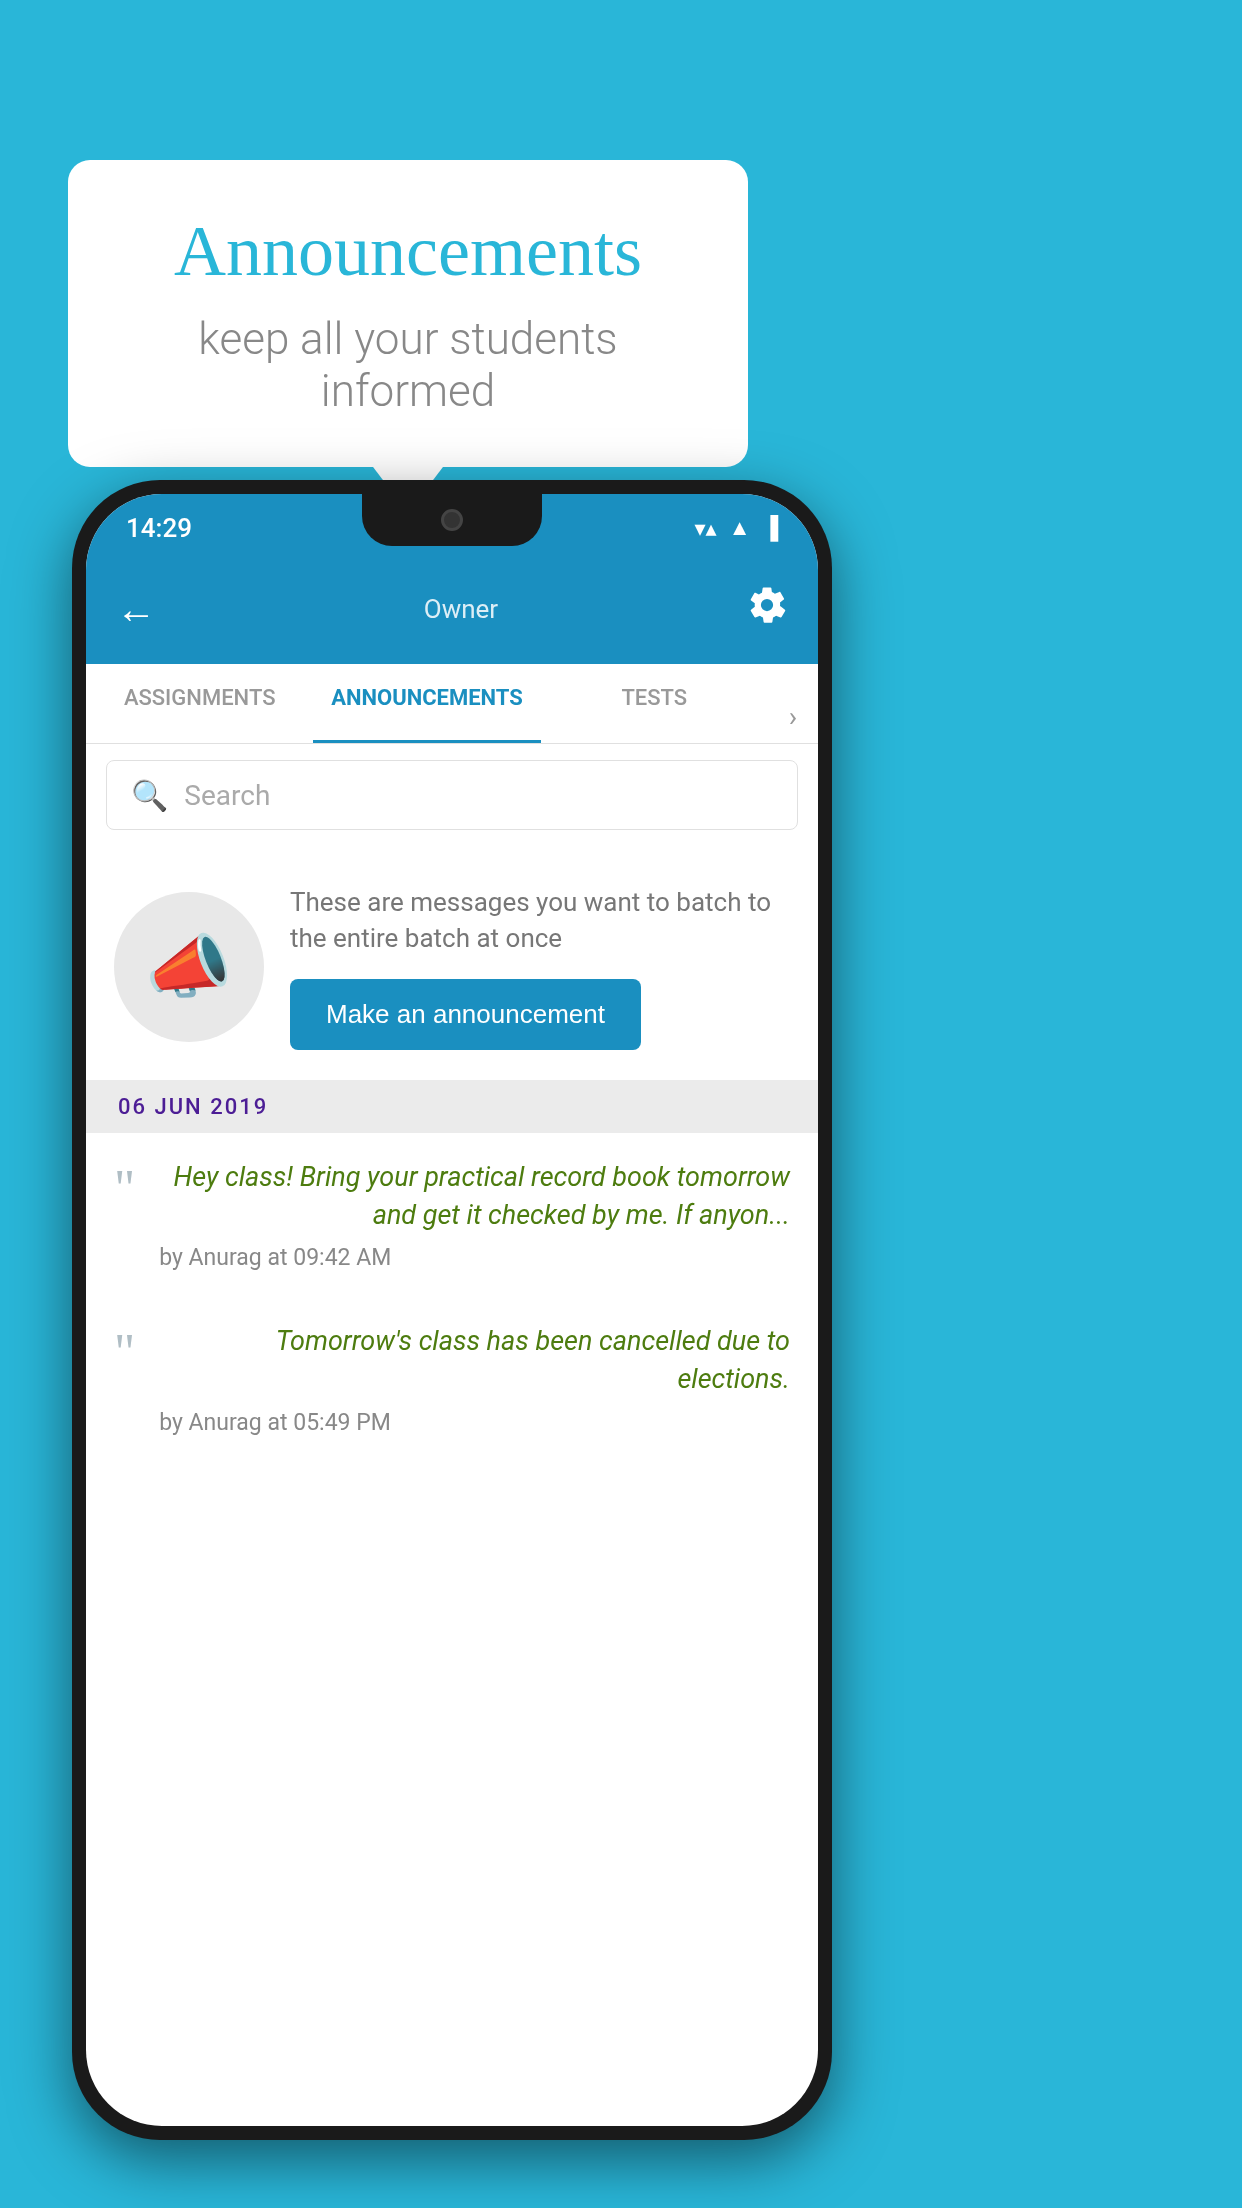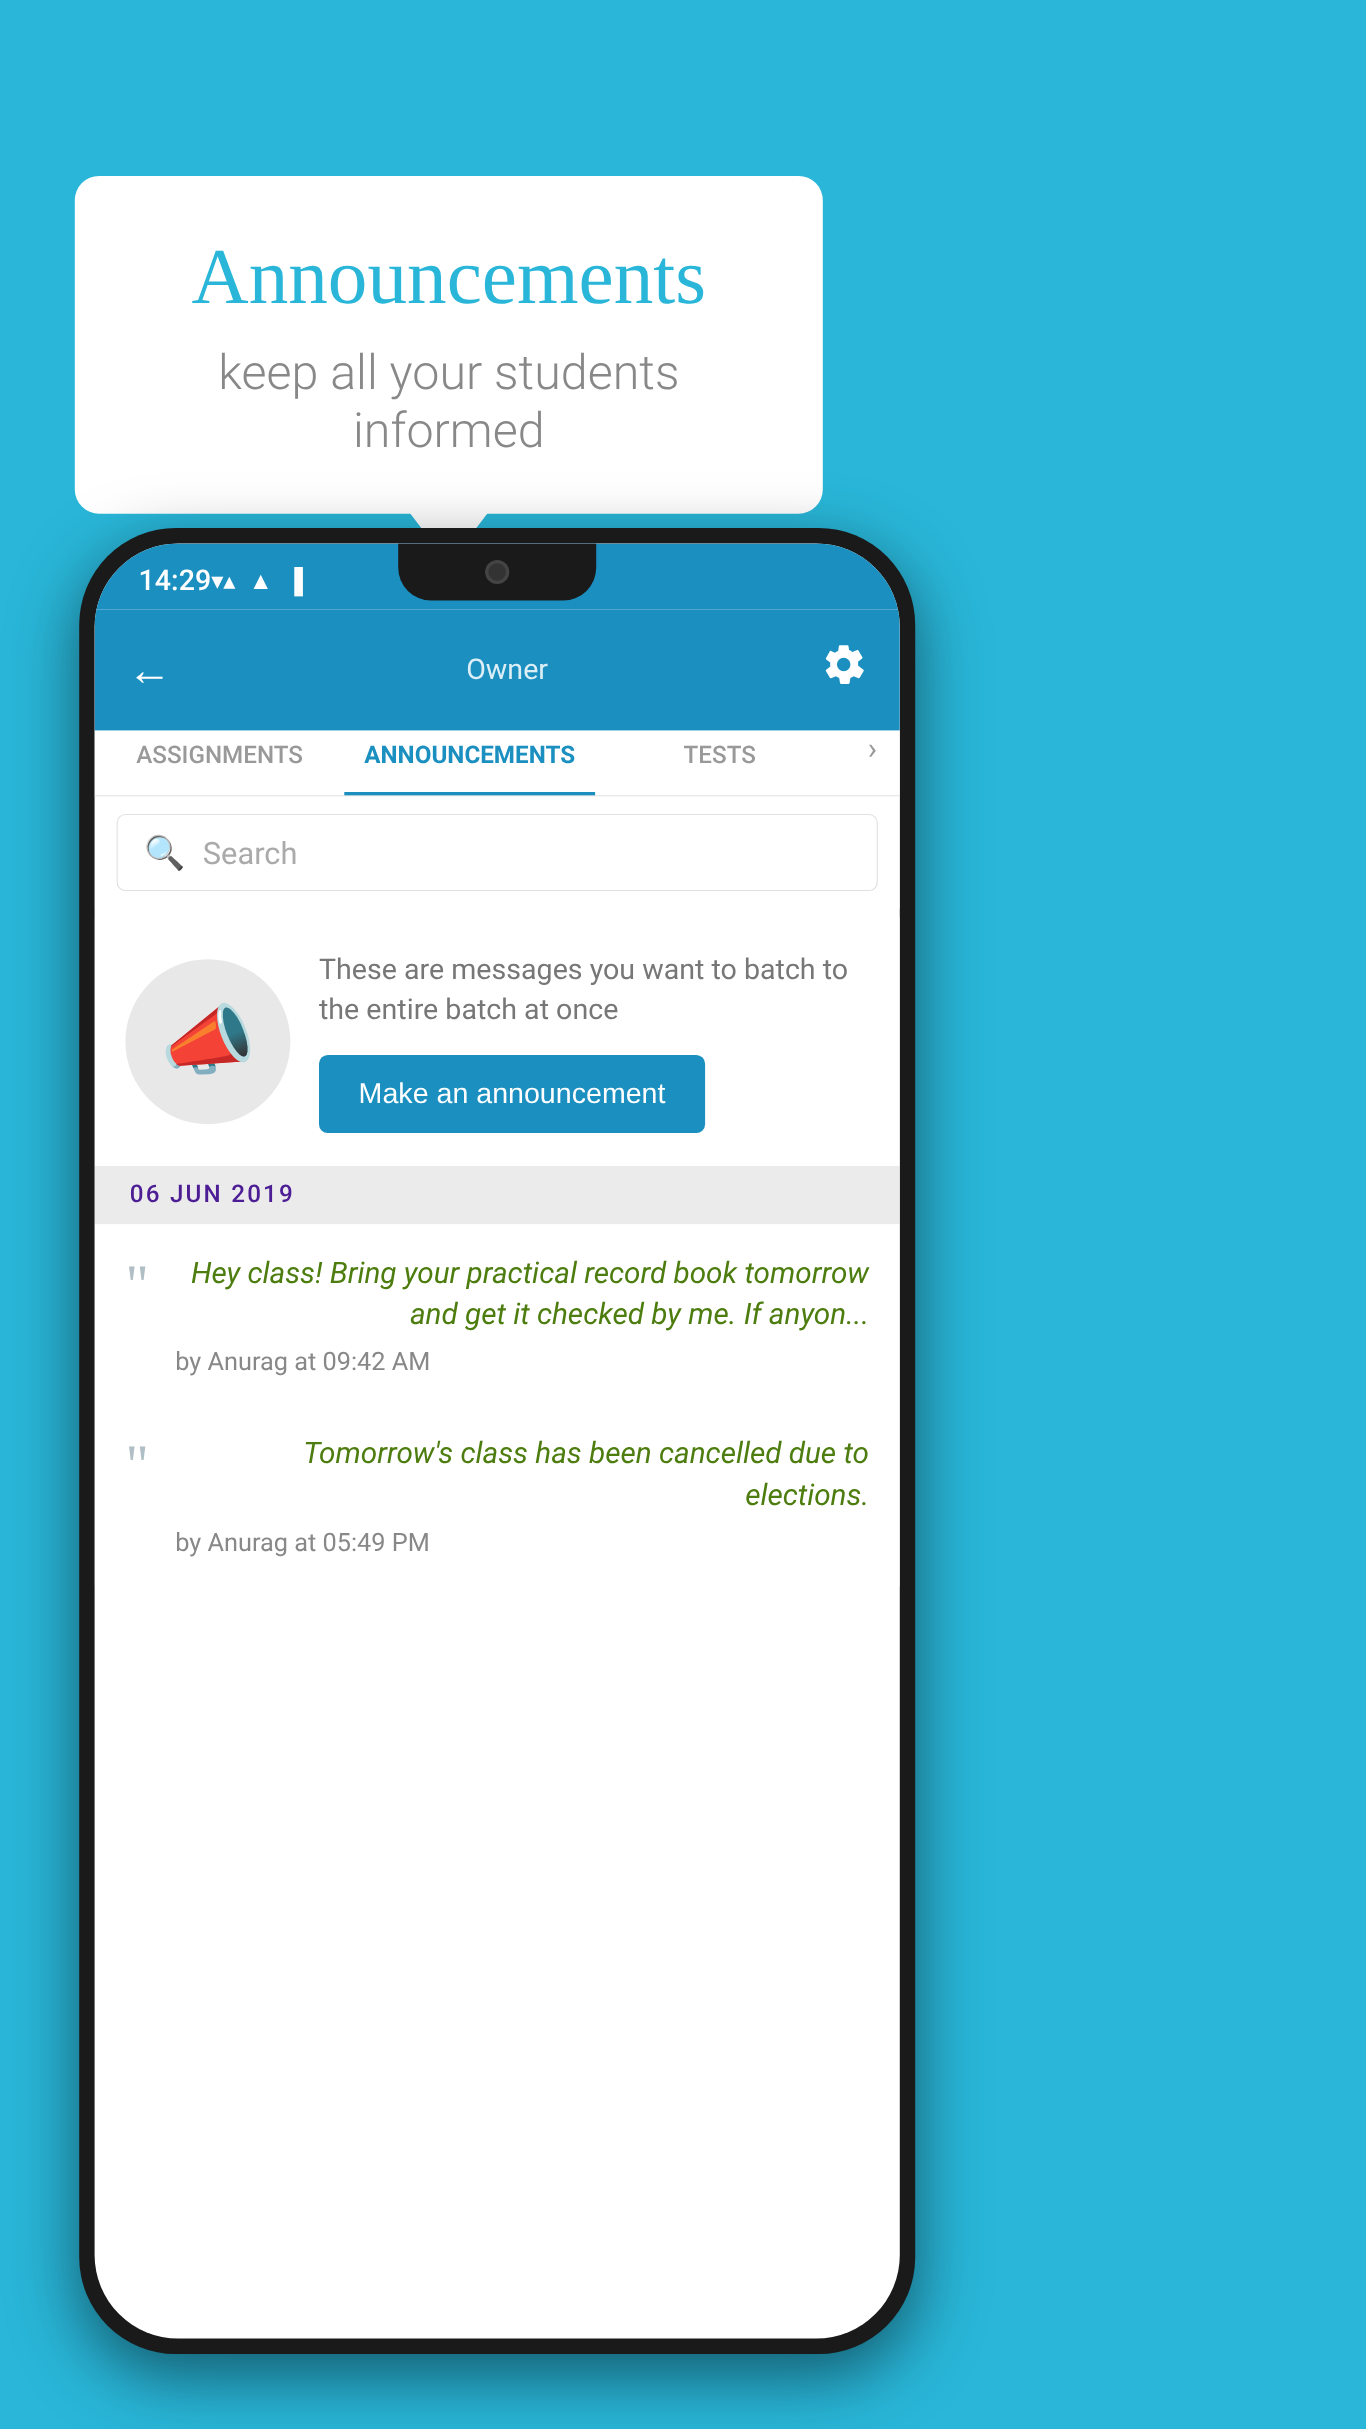--- a/index.html
+++ b/index.html
@@ -108,21 +108,21 @@
       border-radius: 50%;
       border: 3px solid #444;
     }
 
     
     .status-bar {
       background: #1a8fc0;
       height: 60px;
       display: flex;
       align-items: center;
-      justify-content: flex-start;
+      justify-content: space-between;
       padding: 0 40px;
       padding-top: 8px;
     }
 
     .status-time {
       color: white;
       font-size: 26px;
       font-weight: 500;
     }
 
@@ -174,23 +174,23 @@
 
     .settings-btn {
       color: white;
       font-size: 38px;
       cursor: pointer;
     }
 
     
     .tab-bar {
       background: white;
-      height: 60px;
-      display: flex;
-      align-items: flex-start;
+      height: 80px;
+      display: flex;
+      align-items: flex-end;
       border-bottom: 1px solid #e0e0e0;
     }
 
     .tab-item {
       flex: 1;
       height: 100%;
       display: flex;
       align-items: center;
       justify-content: center;
       font-size: 22px;

